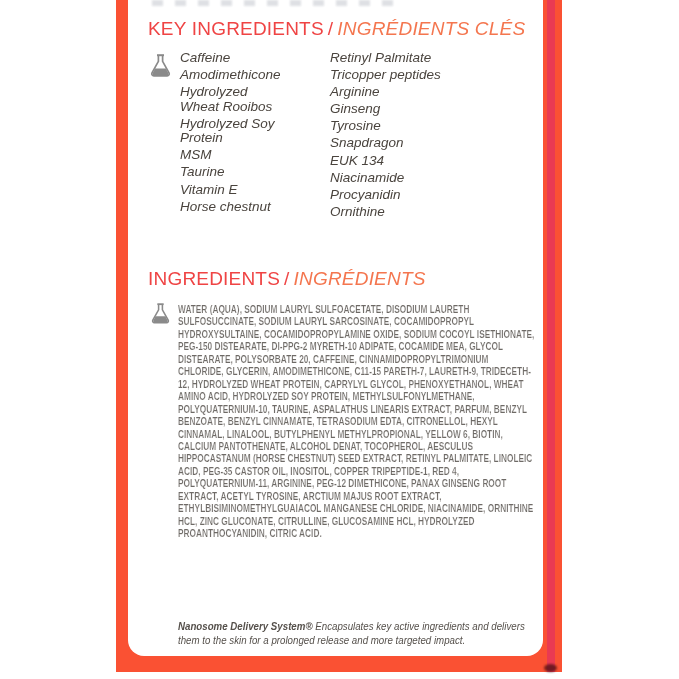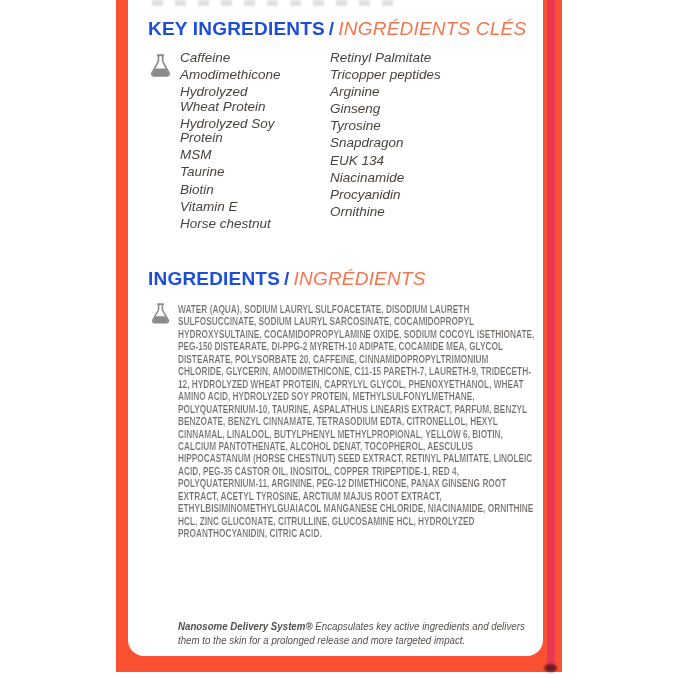--- a/index.html
+++ b/index.html
@@ -8,21 +8,21 @@
   .label-bg{position:absolute;left:116px;top:0;width:446px;height:672px;background:#FA5133;}
   .edge-stripe{position:absolute;left:431px;top:0;width:8px;height:672px;background:#E93A52;}
   .stripe-end{position:absolute;left:428px;top:664px;width:13px;height:8px;background:#4A0F14;
         border-radius:50%;filter:blur(1px);opacity:.75;}
   .panel{position:absolute;left:12px;top:-20px;width:415px;height:676px;background:#ffffff;
         border-radius:0 0 16px 16px;}
   .remnant{position:absolute;left:24px;top:20px;width:242px;height:6px;opacity:.4;filter:blur(1px);
         background:repeating-linear-gradient(90deg,#aeb2bc 0 11px,transparent 11px 23px);}
   .heading{position:absolute;left:20px;white-space:nowrap;font-size:19px;line-height:20px;
         letter-spacing:.2px;}
-  .heading .en,.heading .sep{font-weight:bold;color:#1d4ed8;}
+  .heading .en,.heading .sep{font-weight:normal;color:#ef4444;}
   .heading .sep{margin:0 4px;}
   .heading .fr{font-style:italic;color:#F4764F;}
   #h-key{top:39px;}
   #h-ing{top:289px;}
   .flask{position:absolute;}
   #flask1{left:22px;top:74px;}
   #flask2{left:23px;top:323px;}
   .ki-col{position:absolute;top:71px;color:#4A443E;font-size:13.5px;}
   .ki-col .ki-item{display:block;line-height:14.5px;margin-bottom:2.6px;white-space:pre-line;font-style:italic;}
   #kcol-left{left:52px;width:132px;}
@@ -54,26 +54,25 @@
       <svg class="flask" id="flask1" width="21" height="23" viewBox="0 0 21 23">
         <path d="M7 1.2h7" stroke="#8A8A8A" stroke-width="2" fill="none"></path>
         <path d="M8.4 1.4v6L2 18.8c-.75 1.4.25 3 1.8 3h13.4c1.55 0 2.55-1.6 1.8-3L12.6 7.4v-6" fill="none" stroke="#8A8A8A" stroke-width="1.7"></path>
         <path d="M5.1 14.6h10.8l2.5 4.7c.45.9-.2 1.9-1.2 1.9H3.8c-1 0-1.65-1-1.2-1.9z" fill="#8A8A8A"></path>
       </svg>
 
       <div class="ki-col" id="kcol-left">
           <span class="ki-item">Caffeine</span>
           <span class="ki-item">Amodimethicone</span>
           <span class="ki-item">Hydrolyzed
-Wheat Protein</span>
+Wheat Rooibos</span>
           <span class="ki-item">Hydrolyzed Soy
 Protein</span>
           <span class="ki-item">MSM</span>
           <span class="ki-item">Taurine</span>
-          <span class="ki-item">Biotin</span>
           <span class="ki-item">Vitamin E</span>
           <span class="ki-item">Horse chestnut</span>
         </div>
 
       <div class="ki-col" id="kcol-right">
           <span class="ki-item">Retinyl Palmitate</span>
           <span class="ki-item">Tricopper peptides</span>
           <span class="ki-item">Arginine</span>
           <span class="ki-item">Ginseng</span>
           <span class="ki-item">Tyrosine</span>

